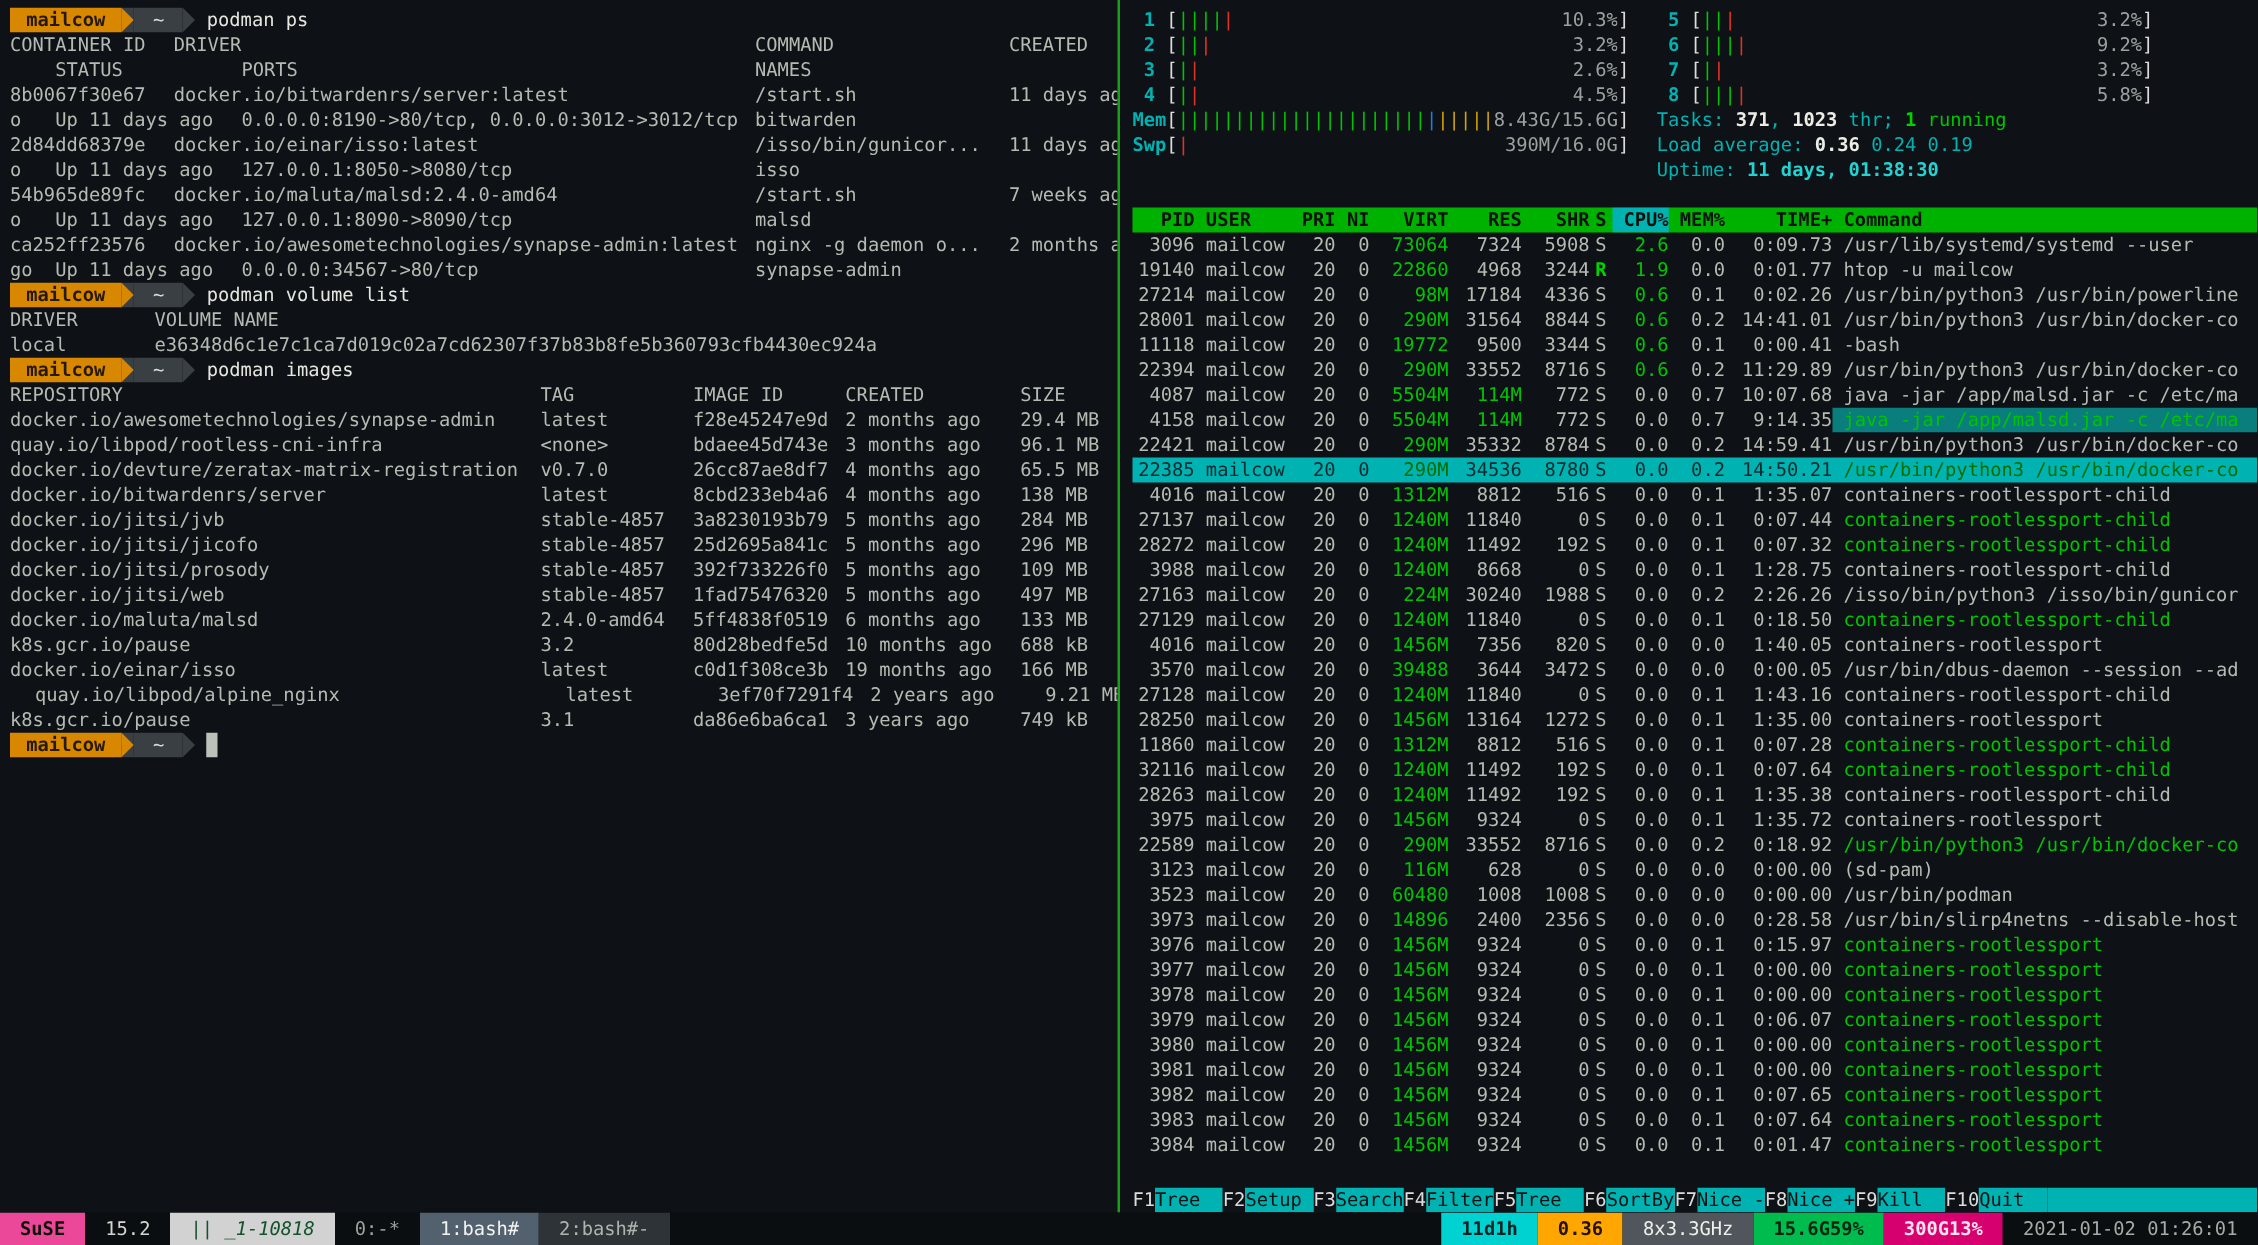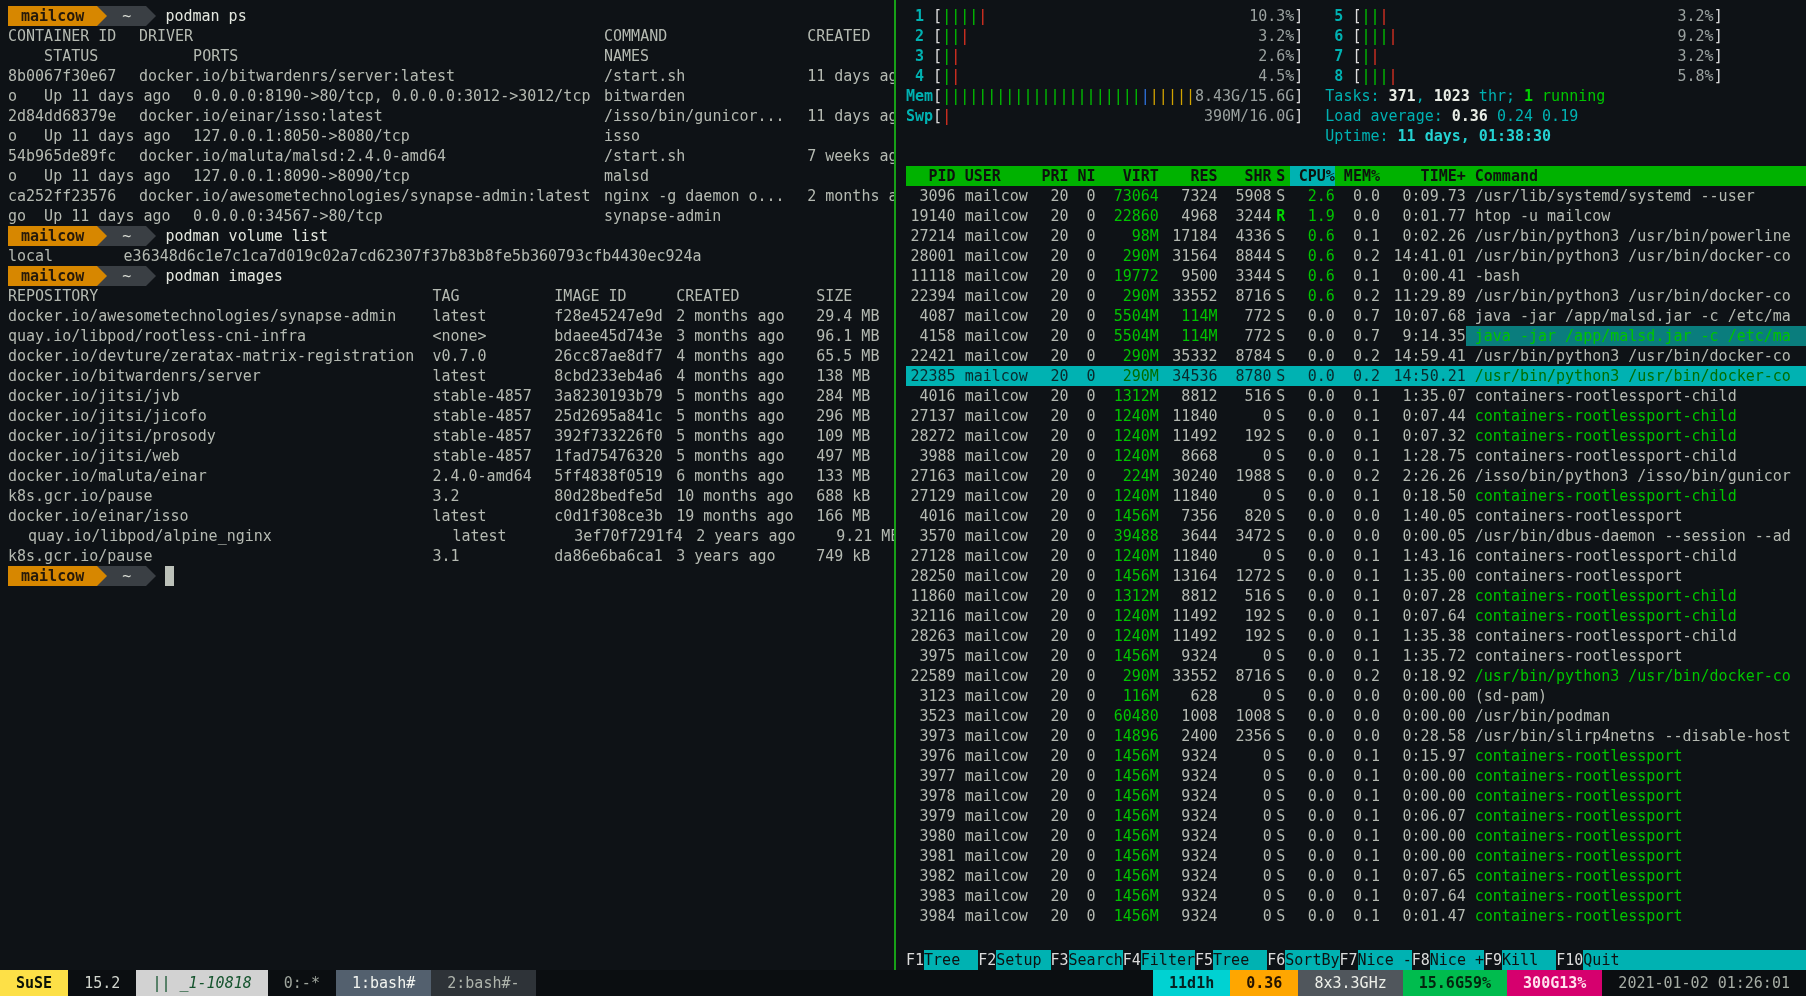--- a/index.html
+++ b/index.html
@@ -78,32 +78,33 @@
         <div class="tline"><span class="col" style="width: 4ch;"></span><span class="col" style="width: 16.5ch;">STATUS</span><span class="col" style="width: 45.5ch;">PORTS</span><span>NAMES</span></div>
         <div class="tline"><span class="col" style="width: 14.5ch;">8b0067f30e67</span><span class="col" style="width: 51.5ch;">docker.io/bitwardenrs/server:latest</span><span class="col" style="width: 22.5ch;">/start.sh</span><span>11 days ag</span></div>
         <div class="tline"><span class="col" style="width: 4ch;">o</span><span class="col" style="width: 16.5ch;">Up 11 days ago</span><span class="col" style="width: 45.5ch;">0.0.0.0:8190-&gt;80/tcp, 0.0.0.0:3012-&gt;3012/tcp</span><span>bitwarden</span></div>
         <div class="tline"><span class="col" style="width: 14.5ch;">2d84dd68379e</span><span class="col" style="width: 51.5ch;">docker.io/einar/isso:latest</span><span class="col" style="width: 22.5ch;">/isso/bin/gunicor...</span><span>11 days ag</span></div>
         <div class="tline"><span class="col" style="width: 4ch;">o</span><span class="col" style="width: 16.5ch;">Up 11 days ago</span><span class="col" style="width: 45.5ch;">127.0.0.1:8050-&gt;8080/tcp</span><span>isso</span></div>
         <div class="tline"><span class="col" style="width: 14.5ch;">54b965de89fc</span><span class="col" style="width: 51.5ch;">docker.io/maluta/malsd:2.4.0-amd64</span><span class="col" style="width: 22.5ch;">/start.sh</span><span>7 weeks ag</span></div>
         <div class="tline"><span class="col" style="width: 4ch;">o</span><span class="col" style="width: 16.5ch;">Up 11 days ago</span><span class="col" style="width: 45.5ch;">127.0.0.1:8090-&gt;8090/tcp</span><span>malsd</span></div>
         <div class="tline"><span class="col" style="width: 14.5ch;">ca252ff23576</span><span class="col" style="width: 51.5ch;">docker.io/awesometechnologies/synapse-admin:latest</span><span class="col" style="width: 22.5ch;">nginx -g daemon o...</span><span>2 months a</span></div>
         <div class="tline"><span class="col" style="width: 4ch;">go</span><span class="col" style="width: 16.5ch;">Up 11 days ago</span><span class="col" style="width: 45.5ch;">0.0.0.0:34567-&gt;80/tcp</span><span>synapse-admin</span></div>
         <div class="tline"><span class="badge-user"> mailcow </span><span class="arrow arrow-user"></span><span class="badge-dir"> ~ </span><span class="arrow arrow-dir"></span><span> </span><span class="cmdtext">podman volume list</span></div>
+        <div class="tline"><span class="col" style="width: 12.8ch;">DRIVER</span><span>VOLUME NAME</span></div>
         <div class="tline"><span class="col" style="width: 12.8ch;">local</span><span>e36348d6c1e7c1ca7d019c02a7cd62307f37b83b8fe5b360793cfb4430ec924a</span></div>
         <div class="tline"><span class="badge-user"> mailcow </span><span class="arrow arrow-user"></span><span class="badge-dir"> ~ </span><span class="arrow arrow-dir"></span><span> </span><span class="cmdtext">podman images</span></div>
         <div class="tline"><span class="col" style="width: 47ch;">REPOSITORY</span><span class="col" style="width: 13.5ch;">TAG</span><span class="col" style="width: 13.5ch;">IMAGE ID</span><span class="col" style="width: 15.5ch;">CREATED</span><span>SIZE</span></div>
         <div class="tline"><span class="col" style="width: 47ch;">docker.io/awesometechnologies/synapse-admin</span><span class="col" style="width: 13.5ch;">latest</span><span class="col" style="width: 13.5ch;">f28e45247e9d</span><span class="col" style="width: 15.5ch;">2 months ago</span><span>29.4 MB</span></div>
         <div class="tline"><span class="col" style="width: 47ch;">quay.io/libpod/rootless-cni-infra</span><span class="col" style="width: 13.5ch;">&lt;none&gt;</span><span class="col" style="width: 13.5ch;">bdaee45d743e</span><span class="col" style="width: 15.5ch;">3 months ago</span><span>96.1 MB</span></div>
         <div class="tline"><span class="col" style="width: 47ch;">docker.io/devture/zeratax-matrix-registration</span><span class="col" style="width: 13.5ch;">v0.7.0</span><span class="col" style="width: 13.5ch;">26cc87ae8df7</span><span class="col" style="width: 15.5ch;">4 months ago</span><span>65.5 MB</span></div>
         <div class="tline"><span class="col" style="width: 47ch;">docker.io/bitwardenrs/server</span><span class="col" style="width: 13.5ch;">latest</span><span class="col" style="width: 13.5ch;">8cbd233eb4a6</span><span class="col" style="width: 15.5ch;">4 months ago</span><span>138 MB</span></div>
         <div class="tline"><span class="col" style="width: 47ch;">docker.io/jitsi/jvb</span><span class="col" style="width: 13.5ch;">stable-4857</span><span class="col" style="width: 13.5ch;">3a8230193b79</span><span class="col" style="width: 15.5ch;">5 months ago</span><span>284 MB</span></div>
         <div class="tline"><span class="col" style="width: 47ch;">docker.io/jitsi/jicofo</span><span class="col" style="width: 13.5ch;">stable-4857</span><span class="col" style="width: 13.5ch;">25d2695a841c</span><span class="col" style="width: 15.5ch;">5 months ago</span><span>296 MB</span></div>
         <div class="tline"><span class="col" style="width: 47ch;">docker.io/jitsi/prosody</span><span class="col" style="width: 13.5ch;">stable-4857</span><span class="col" style="width: 13.5ch;">392f733226f0</span><span class="col" style="width: 15.5ch;">5 months ago</span><span>109 MB</span></div>
         <div class="tline"><span class="col" style="width: 47ch;">docker.io/jitsi/web</span><span class="col" style="width: 13.5ch;">stable-4857</span><span class="col" style="width: 13.5ch;">1fad75476320</span><span class="col" style="width: 15.5ch;">5 months ago</span><span>497 MB</span></div>
-        <div class="tline"><span class="col" style="width: 47ch;">docker.io/maluta/einar</span><span class="col" style="width: 13.5ch;">2.4.0-amd64</span><span class="col" style="width: 13.5ch;">5ff4838f0519</span><span class="col" style="width: 15.5ch;">6 months ago</span><span>133 MB</span></div>
+        <div class="tline"><span class="col" style="width: 47ch;">docker.io/maluta/malsd</span><span class="col" style="width: 13.5ch;">2.4.0-amd64</span><span class="col" style="width: 13.5ch;">5ff4838f0519</span><span class="col" style="width: 15.5ch;">6 months ago</span><span>133 MB</span></div>
         <div class="tline"><span class="col" style="width: 47ch;">k8s.gcr.io/pause</span><span class="col" style="width: 13.5ch;">3.2</span><span class="col" style="width: 13.5ch;">80d28bedfe5d</span><span class="col" style="width: 15.5ch;">10 months ago</span><span>688 kB</span></div>
         <div class="tline"><span class="col" style="width: 47ch;">docker.io/einar/isso</span><span class="col" style="width: 13.5ch;">latest</span><span class="col" style="width: 13.5ch;">c0d1f308ce3b</span><span class="col" style="width: 15.5ch;">19 months ago</span><span>166 MB</span></div>
         <div class="tline"><span class="col" style="width: 47ch; margin-left: 20px;">quay.io/libpod/alpine_nginx</span><span class="col" style="width: 13.5ch;">latest</span><span class="col" style="width: 13.5ch;">3ef70f7291f4</span><span class="col" style="width: 15.5ch;">2 years ago</span><span>9.21 MB</span></div>
         <div class="tline"><span class="col" style="width: 47ch;">k8s.gcr.io/pause</span><span class="col" style="width: 13.5ch;">3.1</span><span class="col" style="width: 13.5ch;">da86e6ba6ca1</span><span class="col" style="width: 15.5ch;">3 years ago</span><span>749 kB</span></div>
         <div class="tline"><span class="badge-user"> mailcow </span><span class="arrow arrow-user"></span><span class="badge-dir"> ~ </span><span class="arrow arrow-dir"></span><span> </span><span class="cursor">&nbsp;</span></div>
       </div>
     <div class="pane-divider"></div>
     <div class="pane right" id="right-pane">
         <div class="meters">
           <div class="mcol">
@@ -203,21 +204,21 @@
           <span class="fitem">
             <span class="fkey">F10</span>
             <span class="flabel">Quit  </span>
           </span>
           <span class="ffill"></span>
         </div>
       </div>
   </div>
   <div class="status-bar" id="status-bar">
       <div class="sb-group">
-        <span class="sb-seg" style="background: #fde047; color: rgb(12, 20, 8); font-weight: bold; text-align: center;"> SuSE </span>
+        <span class="sb-seg" style="background: #ec4899; color: rgb(12, 20, 8); font-weight: bold; text-align: center;"> SuSE </span>
         <span class="sb-seg" style="color: rgb(210, 214, 206);"> 15.2 </span>
         <span class="sb-seg" style="background: rgb(210, 210, 210); color: #14532d; font-style: italic;"> || _1-10818 </span>
         <span class="sb-seg" style="color: rgb(158, 164, 156);"> 0:-* </span>
         <span class="sb-seg" style="background: rgb(83, 96, 110); color: rgb(242, 244, 240);"> 1:bash# </span>
         <span class="sb-seg" style="background: rgb(46, 51, 56); color: rgb(174, 180, 172);"> 2:bash#- </span>
       </div>
       <div class="sb-group right">
         <span class="sb-seg" style="background: rgb(0, 210, 210); color: rgb(6, 36, 36); font-weight: bold;"> 11d1h </span>
         <span class="sb-seg" style="background: rgb(255, 166, 0); color: rgb(36, 19, 0); font-weight: bold;"> 0.36 </span>
         <span class="sb-seg" style="background: rgb(80, 86, 92); color: rgb(238, 240, 234);"> 8x3.3GHz </span>

